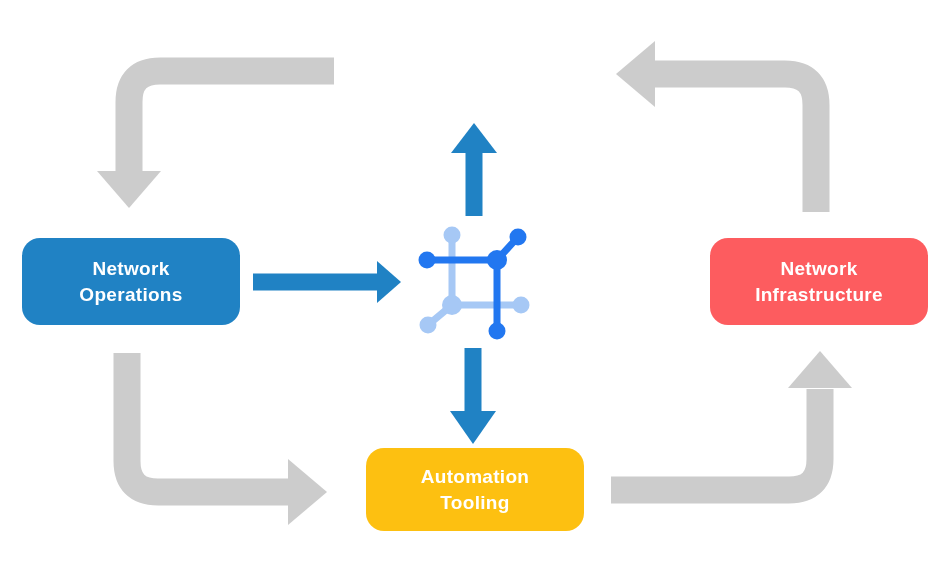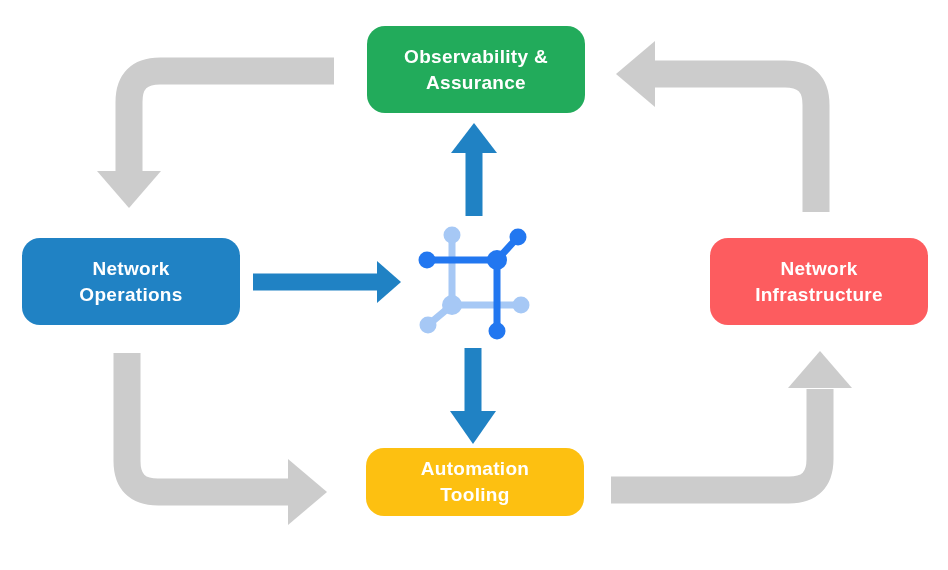--- a/index.html
+++ b/index.html
@@ -26,21 +26,21 @@
     color: #ffffff;
     font-size: 19px;
     line-height: 26px;
     font-weight: 700;
     letter-spacing: 0.3px;
   }
   .node .label { white-space: pre-line; }
   .node-top    { left: 367px; top: 26px;  width: 218px; height: 87px; }
   .node-left   { left: 22px;  top: 238px; width: 218px; height: 87px; }
   .node-right  { left: 710px; top: 238px; width: 218px; height: 87px; }
-  .node-bottom { left: 366px; top: 448px; width: 218px; height: 68px; }
+  .node-bottom { left: 366px; top: 448px; width: 218px; height: 83px; }
 </style>
 </head>
 <body>
 
 <div class="canvas">
 
   <svg class="layer" viewBox="0 0 948 570">
 
     <g>
       <path d="M 334 71 L 160 71 Q 129 71 129 102 L 129 173" fill="none" stroke-width="27" stroke="#cccccc"></path>
@@ -94,24 +94,20 @@
       </g>
       <g fill="#2277f0">
         <circle cx="427" cy="260" r="8.5"></circle>
         <circle cx="497" cy="331" r="8.5"></circle>
         <circle cx="518" cy="237" r="8.5"></circle>
         <circle cx="497" cy="260" r="10"></circle>
       </g>
     </g>
   </svg>
 
-  <div class="node node-top" style="background-color: rgb(34, 171, 91);">
-    <span class="label">Observability &amp;
-Assurance</span>
-  </div>
 
   <div class="node node-left" style="background-color: rgb(32, 130, 196);">
     <span class="label">Network
 Operations</span>
   </div>
 
   <div class="node node-right" style="background-color: rgb(253, 92, 95);">
     <span class="label">Network
 Infrastructure</span>
   </div>

